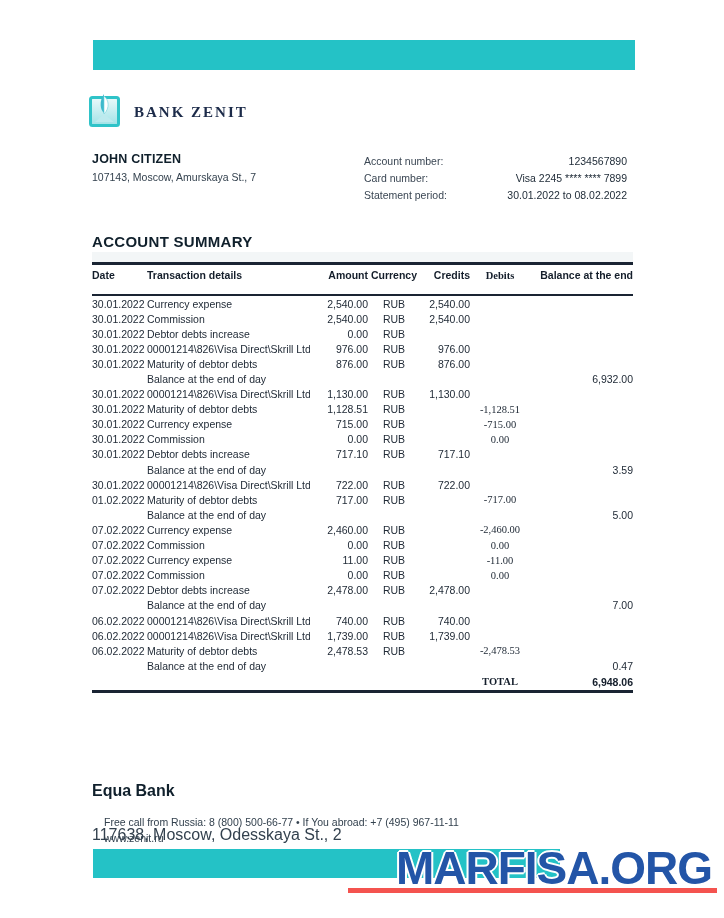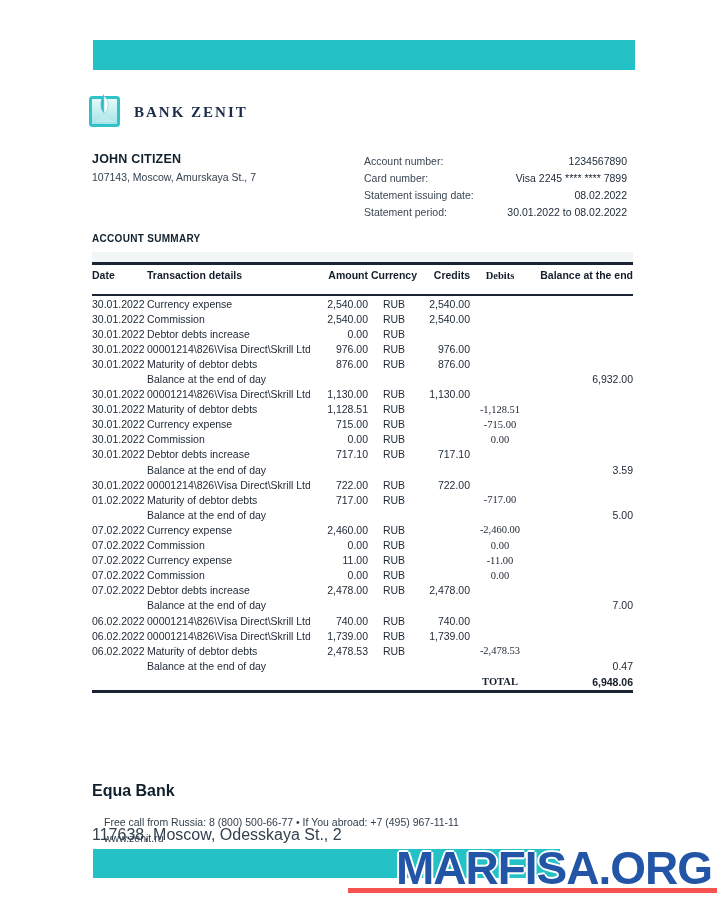--- a/index.html
+++ b/index.html
@@ -24,21 +24,21 @@
 
   
   .customer-name{position:absolute;left:92px;top:152px;font-size:12.5px;font-weight:bold;color:#10202c;letter-spacing:.2px;}
   .customer-address{position:absolute;left:92px;top:171px;font-size:10.5px;color:#33414e;}
   .account-info{position:absolute;left:364px;top:153px;width:263px;}
   .info-row{display:flex;justify-content:space-between;font-size:10.5px;line-height:17px;}
   .info-label{color:#3a4653;}
   .info-value{color:#222e3a;text-align:right;}
 
   
-  .section-title{position:absolute;left:92px;top:233px;font-size:10px;font-weight:bold;color:#10202c;letter-spacing:.3px;}
+  .section-title{position:absolute;left:92px;top:233px;font-size:15px;font-weight:bold;color:#10202c;letter-spacing:.3px;}
 
   
   .table-wrap{position:absolute;left:92px;top:252px;width:541px;}
   .pre-strip{height:10px;background:#f3f6f7;}
   table{border-collapse:collapse;table-layout:fixed;width:541px;font-size:10.5px;color:#222c38;}
   thead th{
     border-top:3px solid #1a2433;border-bottom:2px solid #1a2433;
     font-weight:bold;font-size:10.5px;color:#141e2b;
     padding:4px 0 13px 0;white-space:nowrap;
   }
@@ -98,24 +98,20 @@
   <div class="account-info">
     <div class="info-row">
       <span class="info-label">Account number:</span>
       <span class="info-value">1234567890</span>
     </div>
     <div class="info-row">
       <span class="info-label">Card number:</span>
       <span class="info-value">Visa 2245 **** **** 7899</span>
     </div>
     <div class="info-row">
-      <span class="info-label">Statement issuing date:</span>
-      <span class="info-value">08.02.2022</span>
-    </div>
-    <div class="info-row">
       <span class="info-label">Statement period:</span>
       <span class="info-value">30.01.2022 to 08.02.2022</span>
     </div>
   </div>
 
   <div class="section-title">ACCOUNT SUMMARY</div>
 
   <div class="table-wrap">
     <div class="pre-strip"></div>
     <table>

